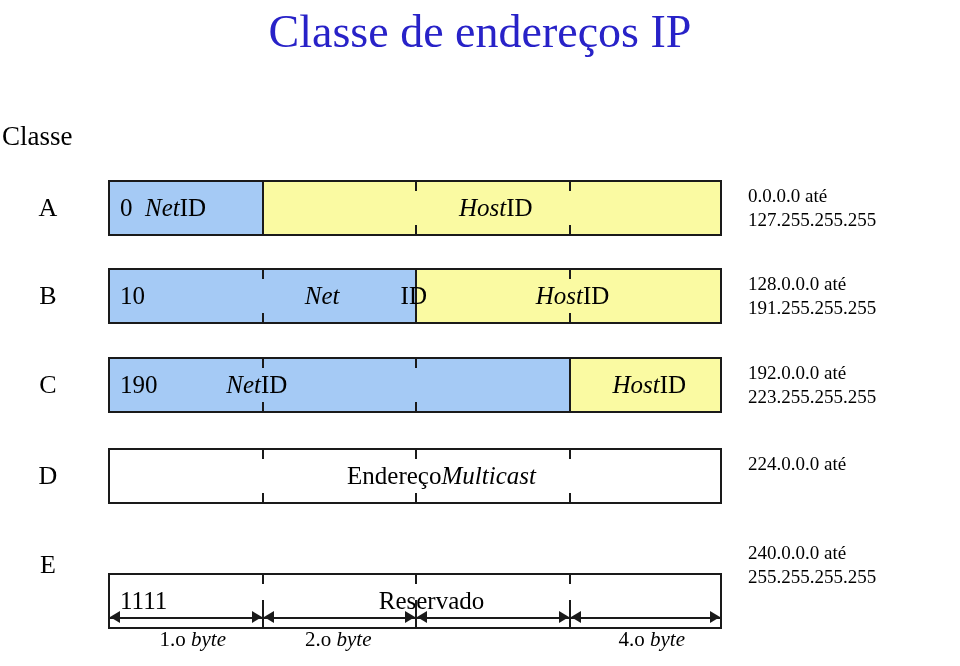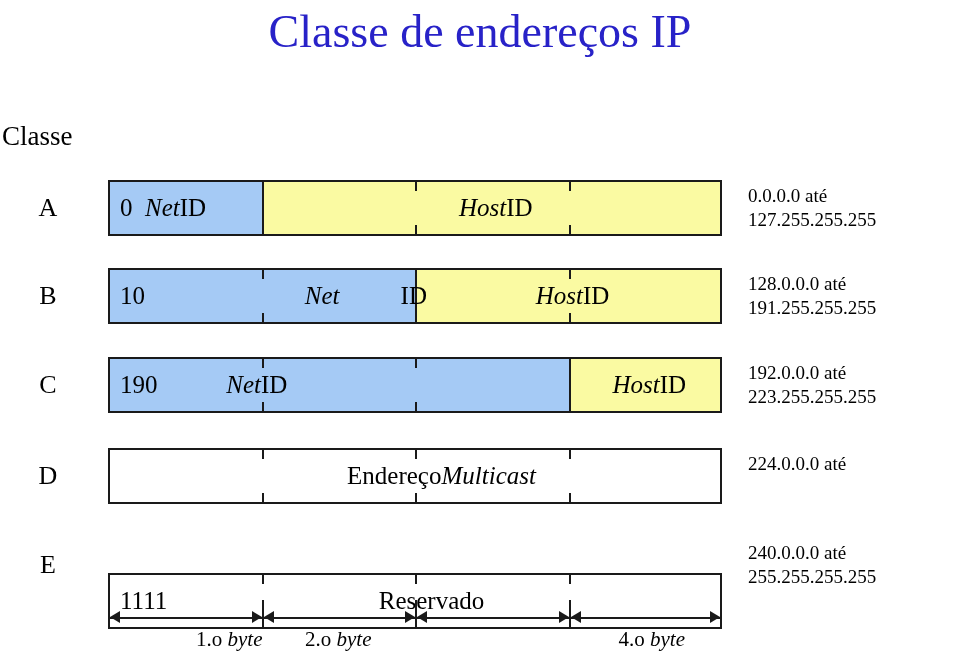--- a/index.html
+++ b/index.html
@@ -280,18 +280,18 @@
 
     <div class="arrow left" style="left:2px;"></div>
     <div class="arrow right" style="left:143.5px;"></div>
     <div class="arrow left" style="left:155.5px;"></div>
     <div class="arrow right" style="left:297px;"></div>
     <div class="arrow left" style="left:309px;"></div>
     <div class="arrow right" style="left:450.5px;"></div>
     <div class="arrow left" style="left:462.5px;"></div>
     <div class="arrow right" style="left:602px;"></div>
 
-    <div class="byte-label" style="left:1px; width:153.5px;text-align:right;"><span>1.o </span><span class="ital">byte</span></div>
+    <div class="byte-label" style="left:8px; width:153.5px;"><span>1.o </span><span class="ital">byte</span></div>
     <div class="byte-label" style="left:153.5px; width:153.5px;"><span>2.o </span><span class="ital">byte</span></div>
     <div class="byte-label" style="left:467px; width:153.5px;font-family:Liberation Serif, serif;"><span>4.o </span><span class="ital">byte</span></div>
   </div>
 
 </div>
 
 </body></html>

